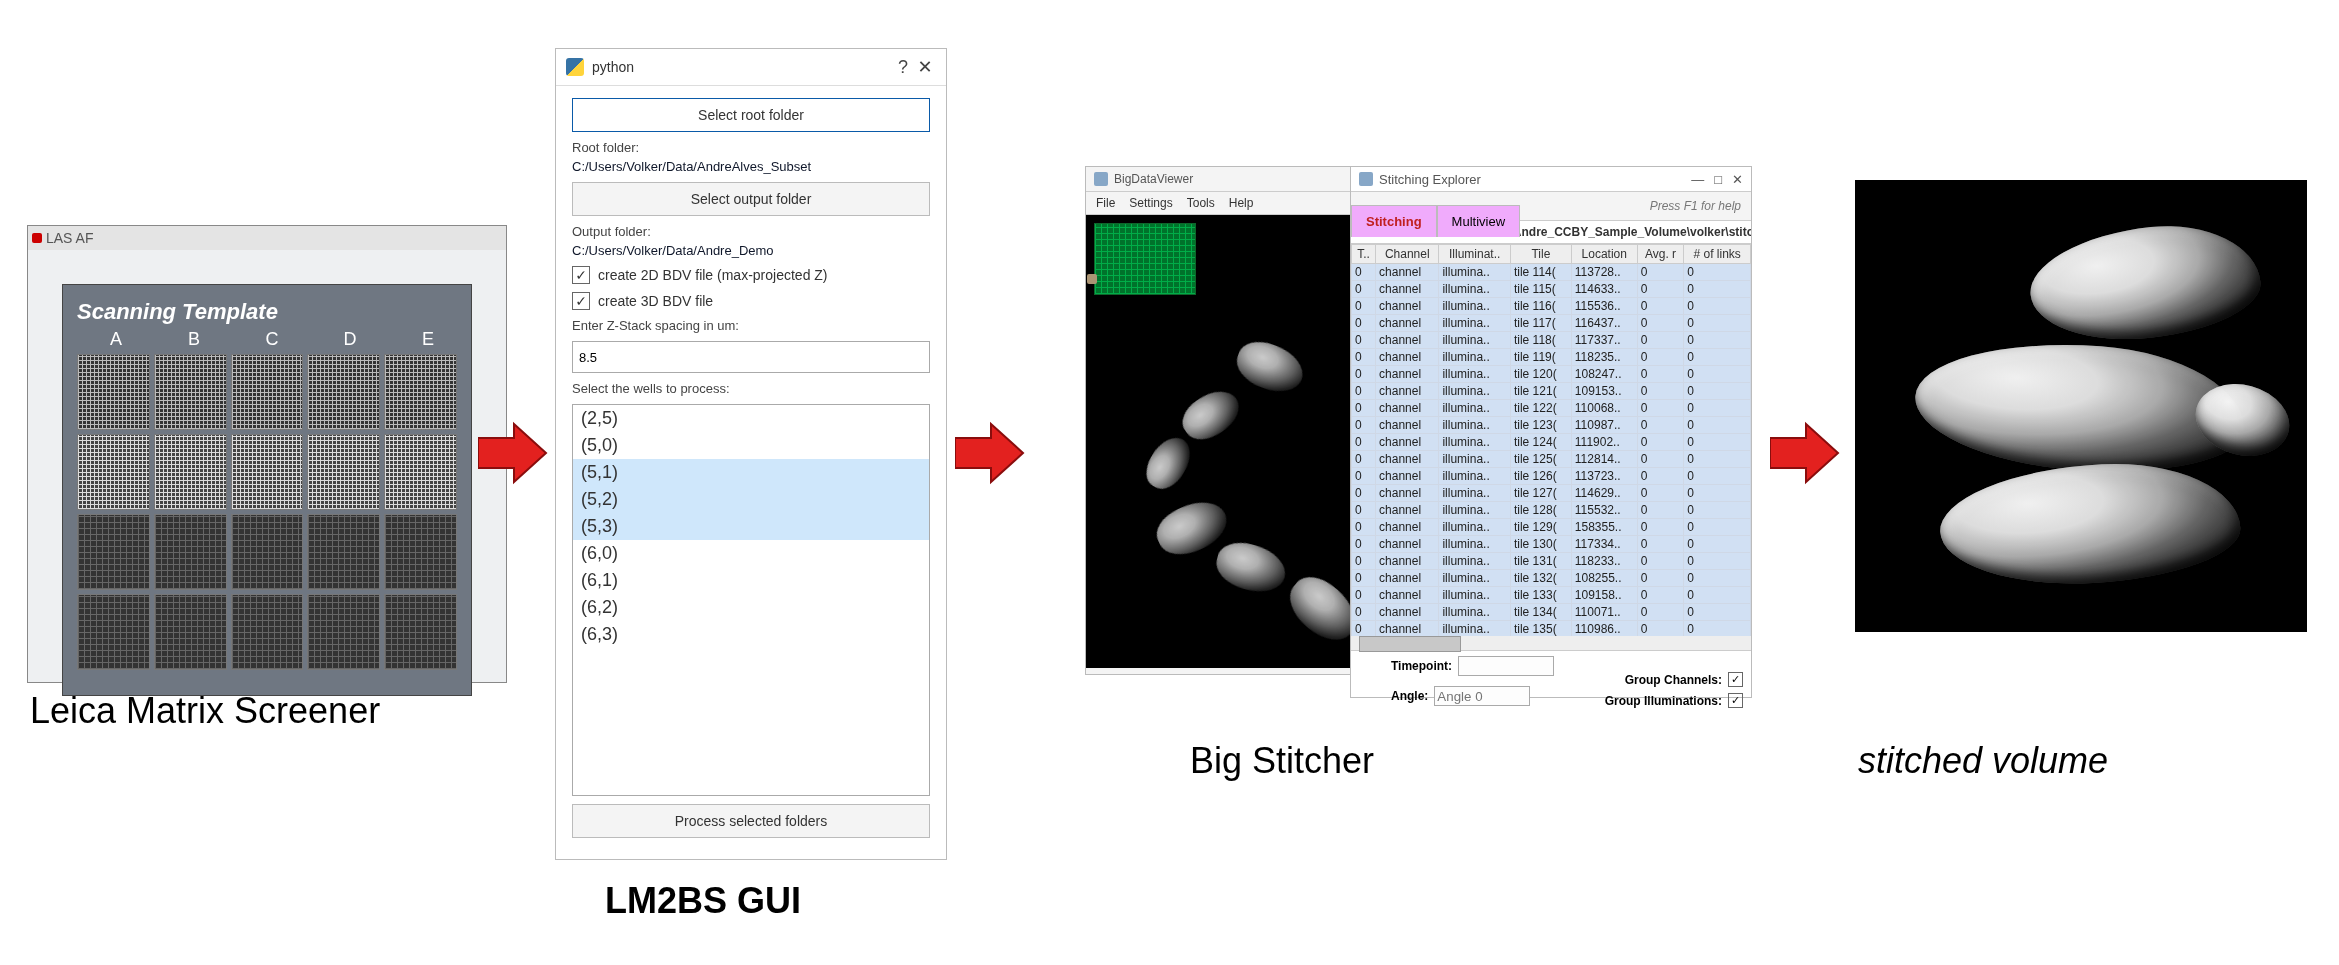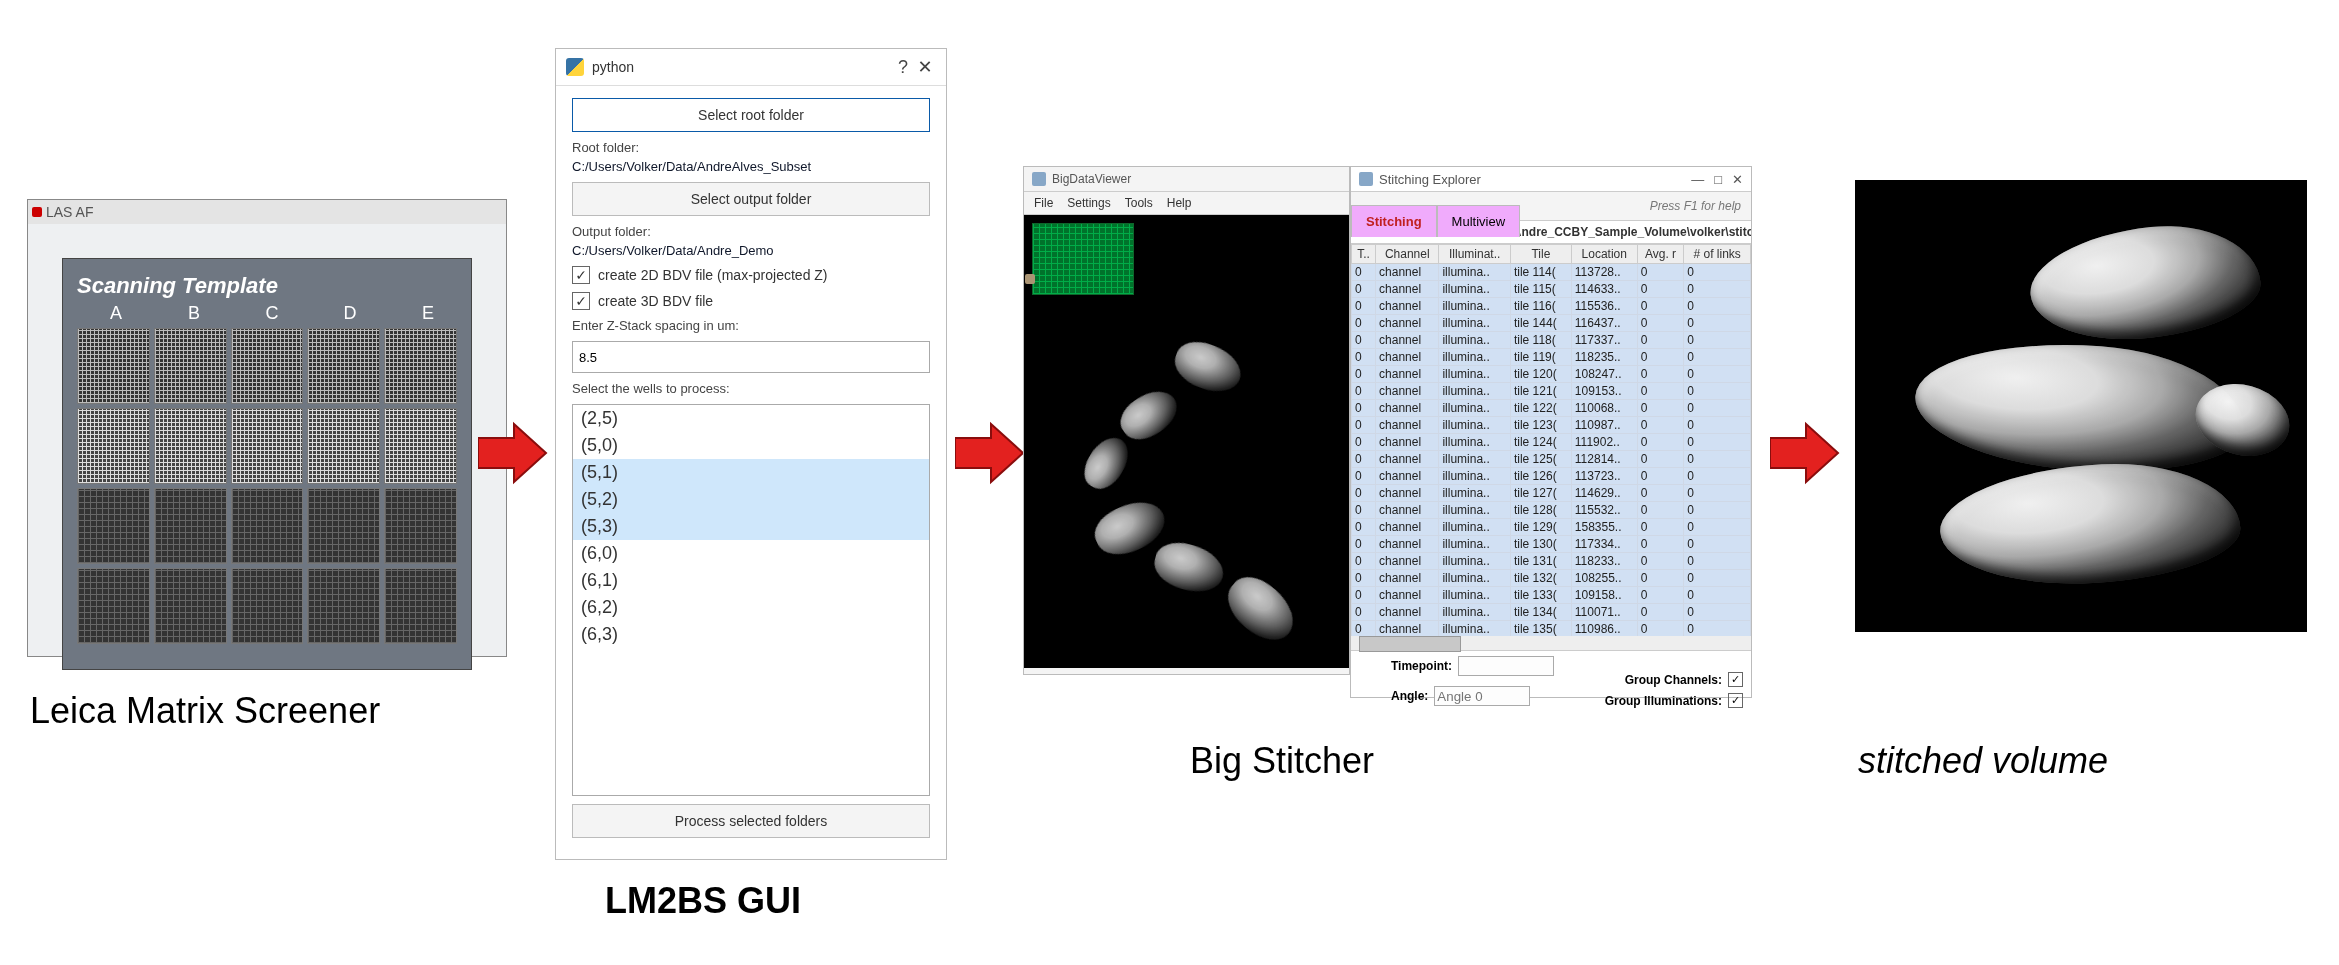--- a/index.html
+++ b/index.html
@@ -1,20 +1,20 @@
 <!DOCTYPE html>
 <html><head>
 <meta charset="utf-8">
 <style>
   html,body{margin:0;padding:0;background:#fff;font-family:Arial,Helvetica,sans-serif;}
   .canvas{position:relative;width:2339px;height:965px;background:#fff;}
   .caption{position:absolute;font-size:36px;color:#000;}
   .arrow{position:absolute;}
   
-  .leica{position:absolute;top:199px;left:27px;width:478px;height:456px;background:#eef0f2;border:1px solid #888;}
+  .leica{position:absolute;top:225px;left:27px;width:478px;height:456px;background:#eef0f2;border:1px solid #888;}
   .las-bar{height:20px;background:#e4e4e4;font-size:14px;color:#555;padding:2px 4px;display:flex;align-items:center;gap:4px;}
   .las-dot{width:10px;height:10px;background:#c00;border-radius:2px;display:inline-block;}
   .scan-panel{margin:34px;height:400px;background:#6f7782;border:1px solid #444;padding:10px 0 0 0;}
   .scan-title{color:#fff;font-style:italic;font-size:22px;font-weight:bold;padding:4px 14px;}
   .well-head{display:flex;padding-left:14px;}
   .well-head span{width:78px;text-align:center;color:#fff;font-size:18px;}
   .well-grid{padding:4px 14px 14px 14px;}
   .well-row{display:flex;gap:4px;margin-bottom:4px;}
   .well{width:74px;height:74px;background:#333;
         background-image:
@@ -41,21 +41,21 @@
   .btn.grey{border-color:#bbb;background:#f4f4f4;}
   .lbl{font-size:13px;color:#444;}
   .path{font-size:13px;color:#0f172a;margin-top:-4px;}
   .chk{display:flex;align-items:center;gap:8px;font-size:14px;}
   .chkbox{width:16px;height:16px;border:1px solid #666;display:flex;align-items:center;justify-content:center;font-size:14px;color:#333;line-height:1;}
   .txt{border:1px solid #aaa;height:26px;padding:2px 6px;font-size:13px;}
   .listbox{border:1px solid #aaa;flex:1;min-height:390px;font-size:18px;}
   .listbox div{padding:3px 8px;}
   .listbox .sel{background:#cfe7fb;}
   
-  .bdv{position:absolute;top:166px;left:1023px;width:325px;height:507px;background:#f4f4f4;border:1px solid #bbb;font-size:12px;}
+  .bdv{position:absolute;top:166px;left:1085px;width:325px;height:507px;background:#f4f4f4;border:1px solid #bbb;font-size:12px;}
   .bdv .titlebar, .se .titlebar{height:24px;display:flex;align-items:center;padding:0 8px;border-bottom:1px solid #ccc;color:#555;}
   .tb-ico{width:14px;height:14px;background:#87a7c7;margin-right:6px;border-radius:2px;}
   .bdv .menubar{display:flex;gap:14px;padding:4px 10px;border-bottom:1px solid #ccc;color:#333;}
   .bdv .view{position:relative;height:453px;background:#000;}
   .minimap{position:absolute;top:8px;left:8px;width:100px;height:70px;border:1px solid #173;background:#083;
     background-image:
       repeating-linear-gradient(0deg ,#0c5 0 1px,transparent 1px 6px),
       repeating-linear-gradient(90deg,#0c5 0 1px,transparent 1px 6px);
     opacity:.85;}
   .minimap .handle{position:absolute;left:-8px;bottom:10px;width:10px;height:10px;background:#c9b089;border-radius:2px;}
@@ -279,21 +279,21 @@
               <td>illumina..</td>
               <td>tile 116(</td>
               <td>115536..</td>
               <td>0</td>
               <td>0</td>
             </tr>
             <tr>
               <td>0</td>
               <td>channel</td>
               <td>illumina..</td>
-              <td>tile 144(</td>
+              <td>tile 117(</td>
               <td>116437..</td>
               <td>0</td>
               <td>0</td>
             </tr>
             <tr>
               <td>0</td>
               <td>channel</td>
               <td>illumina..</td>
               <td>tile 118(</td>
               <td>117337..</td>

